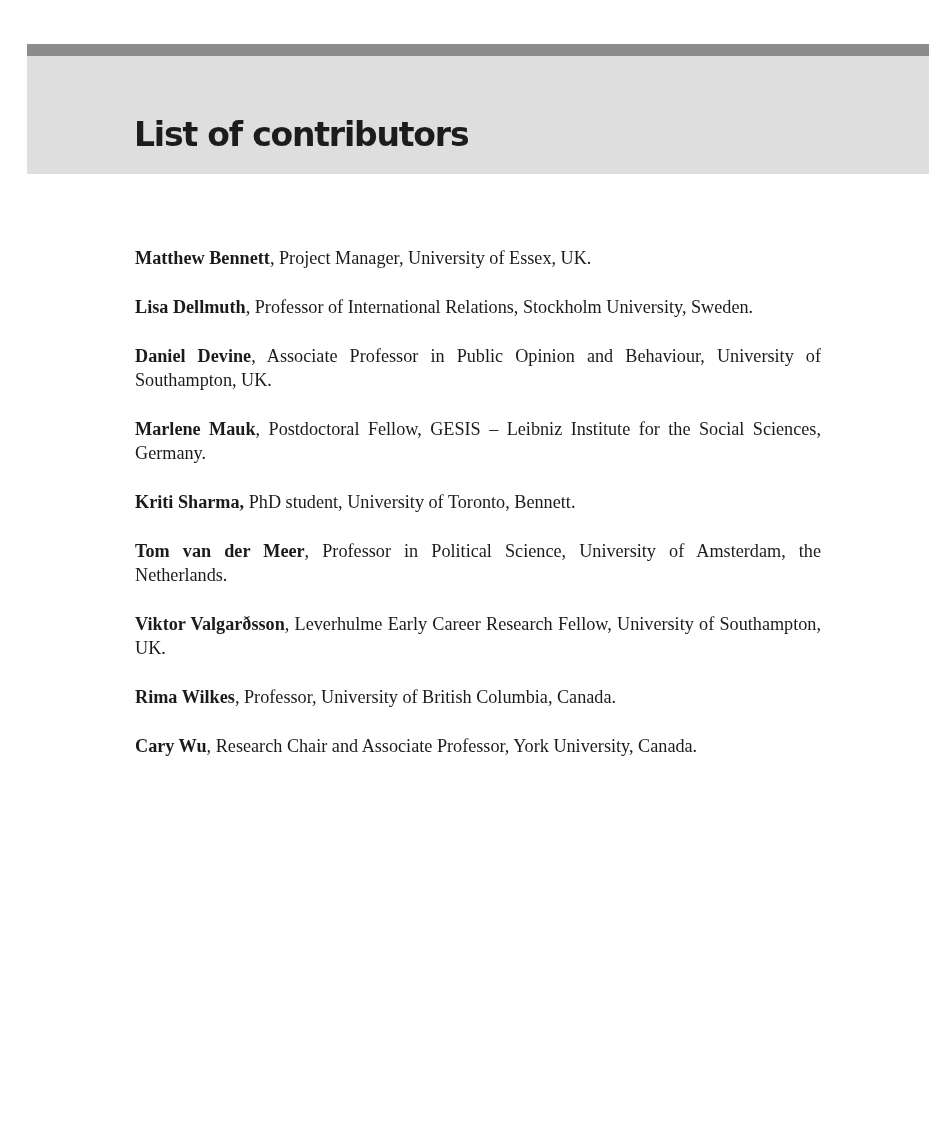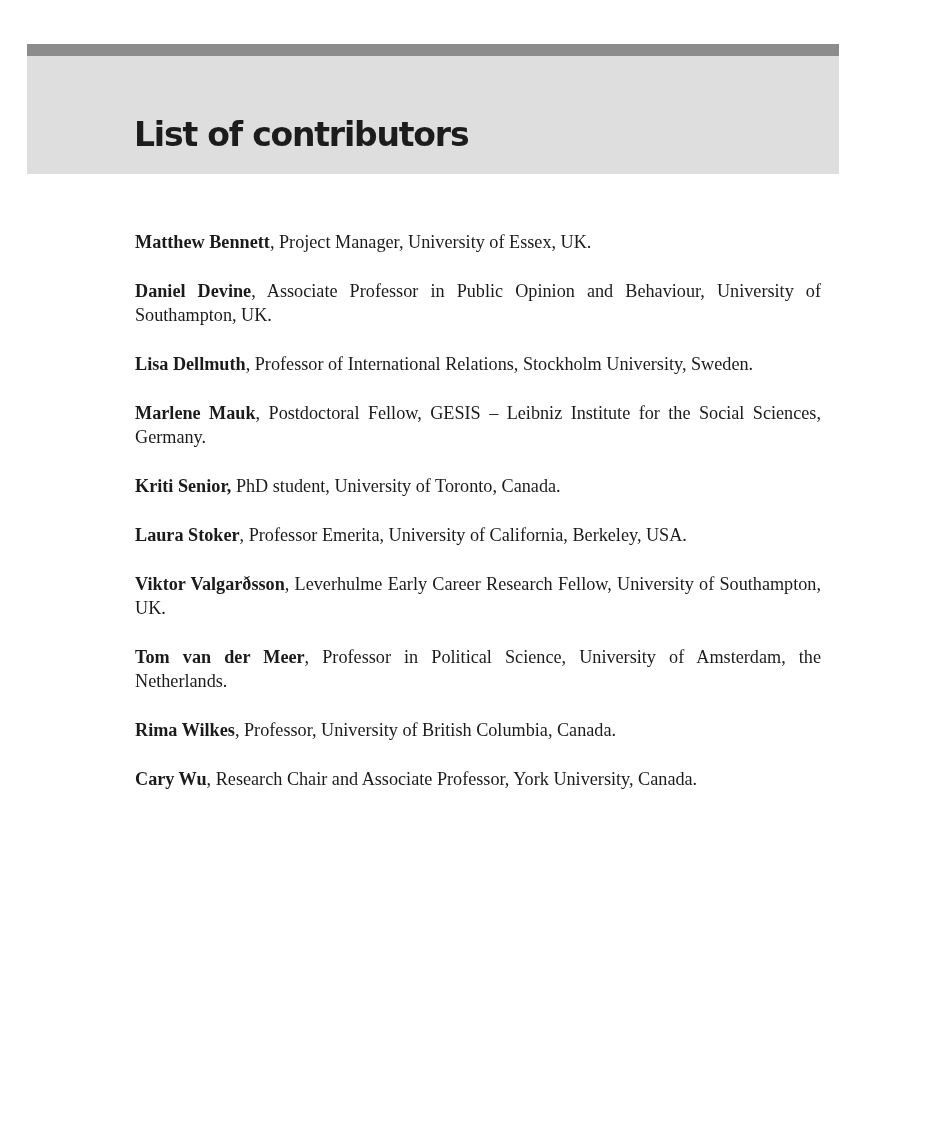--- a/index.html
+++ b/index.html
@@ -11,21 +11,21 @@
       width: 946px;
       height: 1128px;
       position: relative;
       overflow: hidden;
       color: #1b1b1b;
     }
     .header-band {
       position: absolute;
       left: 27px;
       top: 44px;
-      width: 812px;
+      width: 902px;
       height: 130px;
       background: #dedede;
     }
     .header-bar {
       position: absolute;
       left: 0;
       top: 0;
       width: 100%;
       height: 12px;
       background: #8c8c8c;
@@ -50,38 +50,37 @@
       margin: 0;
       padding: 0;
       list-style: none;
       font-family: "Liberation Serif", serif;
       font-size: 18.2px;
       line-height: 24px;
       color: #1b1b1b;
     }
     .contributor {
       text-align: justify;
-      margin: 0 0 25px 0;
+      margin: 16px 0 25px 0;
     }
     .contributor .name {
       font-weight: bold;
     }
   </style>
 </head>
 <body>
 
 <div class="header-band" style="background: rgb(222, 222, 222);">
   <div class="header-bar" style="background: rgb(140, 140, 140);"></div>
   <h1 class="page-title">List of contributors</h1>
 </div>
 
 <ul class="contributors">
   <li class="contributor"><span class="name">Matthew Bennett</span><span>,</span><span> Project Manager, University of Essex, UK.</span></li>
+  <li class="contributor"><span class="name">Lisa Dellmuth</span><span>,</span><span> Professor of International Relations, Stockholm University, Sweden.</span></li>
   <li class="contributor"><span class="name">Daniel Devine</span><span>,</span><span> Associate Professor in Public Opinion and Behaviour, University of Southampton, UK.</span></li>
-  <li class="contributor"><span class="name">Lisa Dellmuth</span><span>,</span><span> Professor of International Relations, Stockholm University, Sweden.</span></li>
   <li class="contributor"><span class="name">Marlene Mauk</span><span>,</span><span> Postdoctoral Fellow, GESIS – Leibniz Institute for the Social Sciences, Germany.</span></li>
-  <li class="contributor"><span class="name">Kriti Senior,</span><span></span><span> PhD student, University of Toronto, Canada.</span></li>
-  <li class="contributor"><span class="name">Laura Stoker</span><span>,</span><span> Professor Emerita, University of California, Berkeley, USA.</span></li>
+  <li class="contributor"><span class="name">Kriti Sharma,</span><span></span><span> PhD student, University of Toronto, Bennett.</span></li>
+  <li class="contributor"><span class="name">Tom van der Meer</span><span>,</span><span> Professor in Political Science, University of Amsterdam, the Netherlands.</span></li>
   <li class="contributor"><span class="name">Viktor Valgarðsson</span><span>,</span><span> Leverhulme Early Career Research Fellow, University of Southampton, UK.</span></li>
-  <li class="contributor"><span class="name">Tom van der Meer</span><span>,</span><span> Professor in Political Science, University of Amsterdam, the Netherlands.</span></li>
   <li class="contributor"><span class="name">Rima Wilkes</span><span>,</span><span> Professor, University of British Columbia, Canada.</span></li>
   <li class="contributor"><span class="name">Cary Wu</span><span>,</span><span> Research Chair and Associate Professor, York University, Canada.</span></li>
 </ul>
 
 </body></html>

